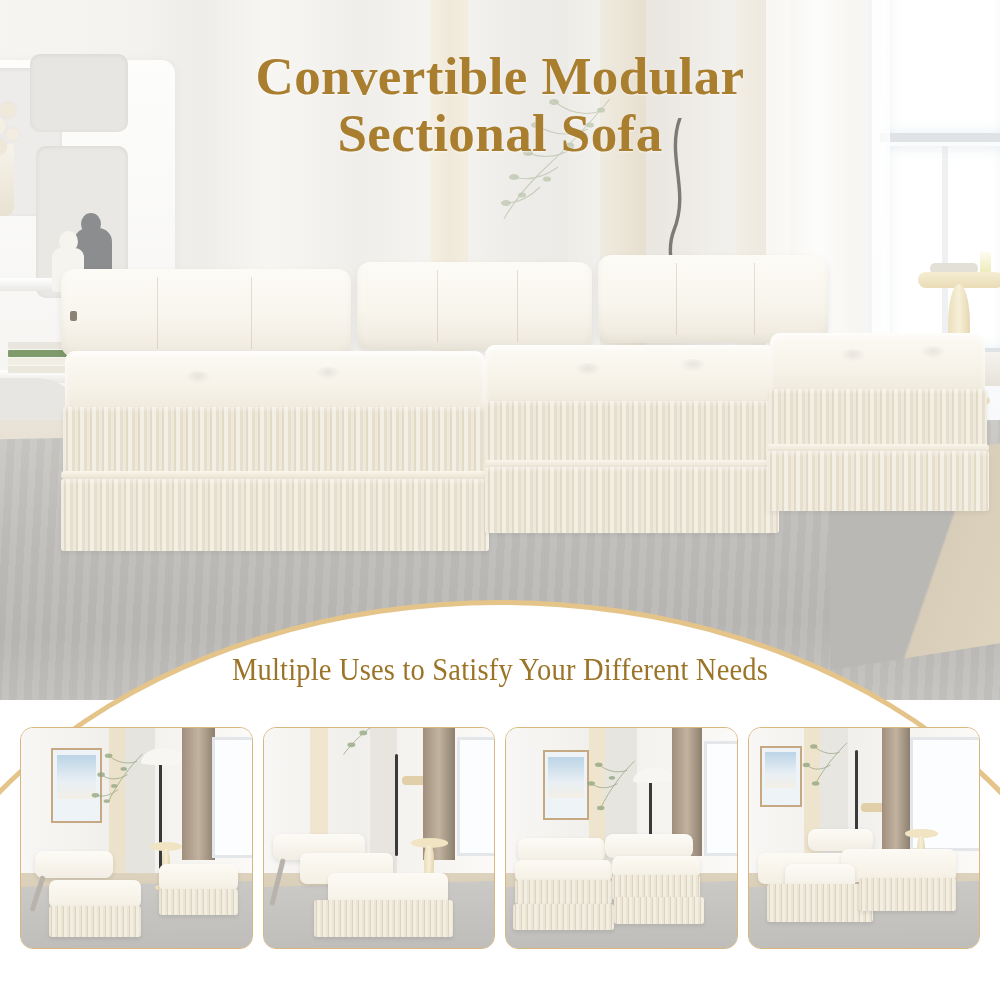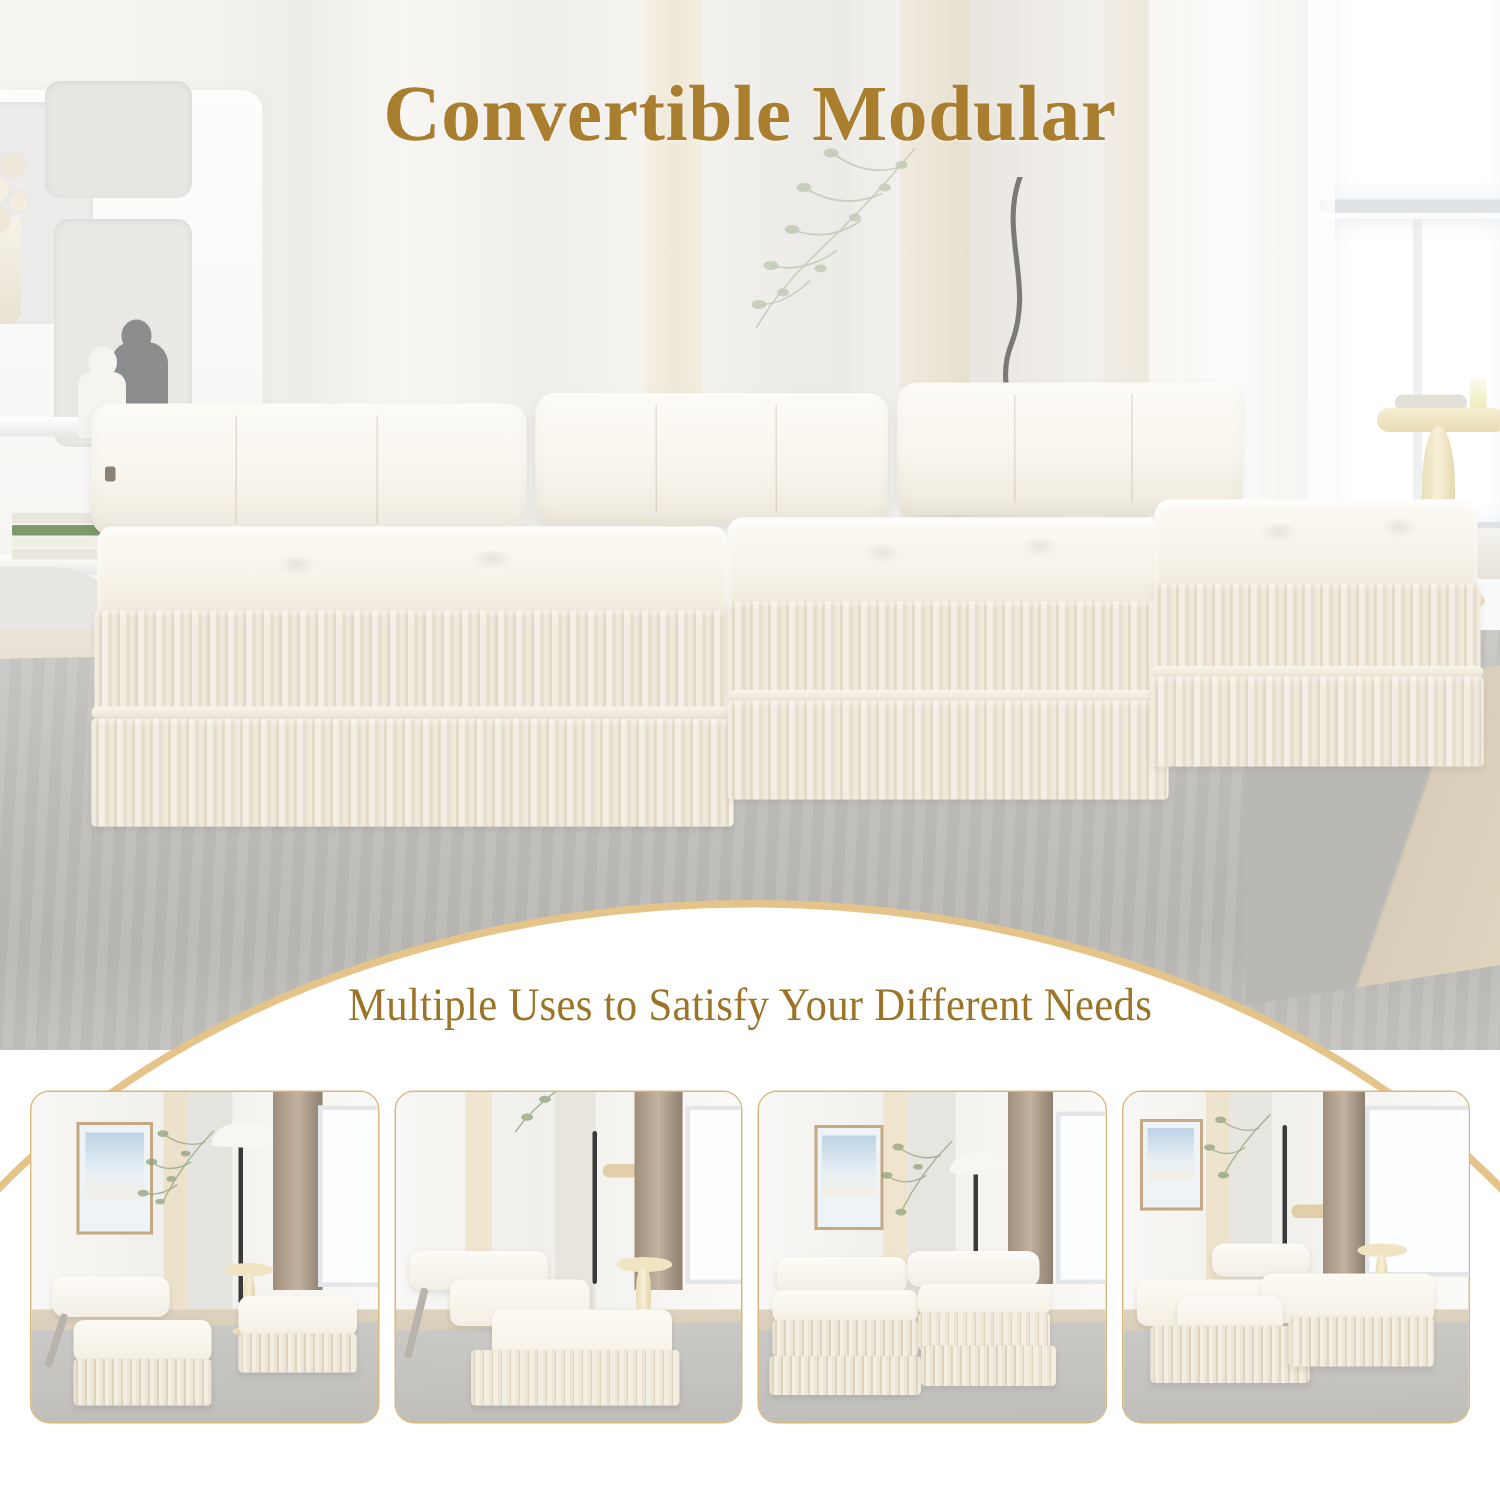--- a/index.html
+++ b/index.html
@@ -423,20 +423,21 @@
       <div class="welt w1"></div>
       <div class="welt w2"></div>
       <div class="welt w3"></div>
       <div class="skirt sk1b"></div>
       <div class="skirt sk2b"></div>
       <div class="skirt sk3b"></div>
     </div>
 
     <div class="hero-title">
       <span>Convertible Modular</span>
+      <span class="l2">Sectional Sofa</span>
     </div>
   </div>
 
   <div class="divider"></div>
   <div class="subtitle">Multiple Uses to Satisfy Your Different Needs</div>
 
   <div class="thumbs">
 
     <div class="thumb">
       <div class="t-wall"></div>

